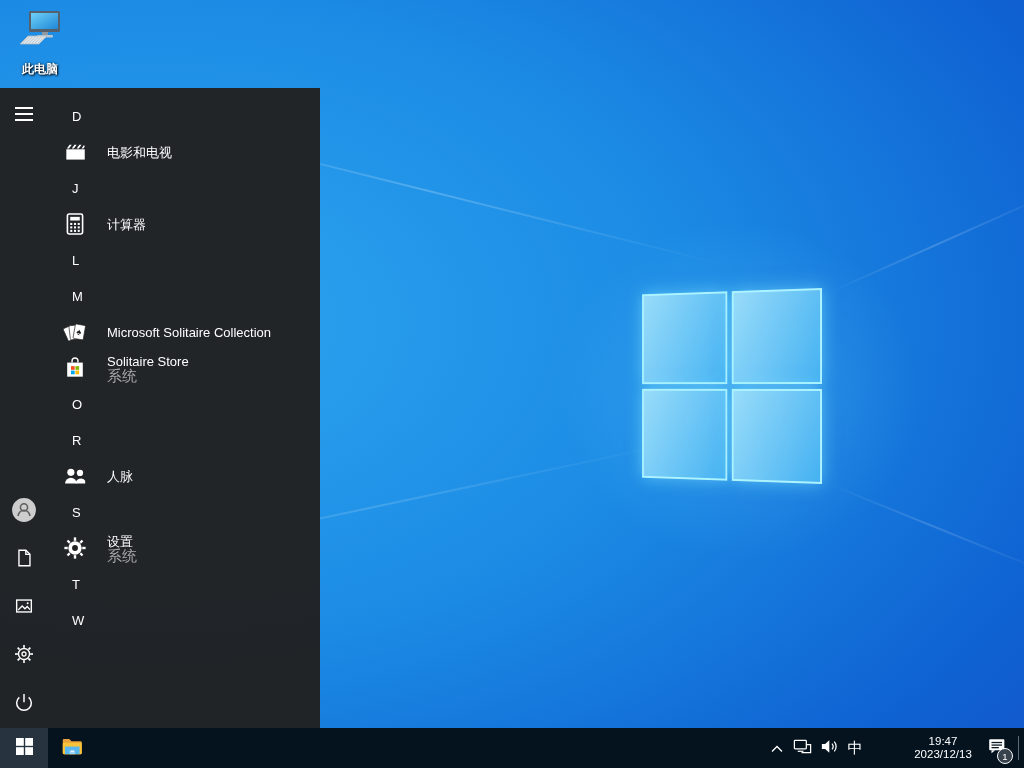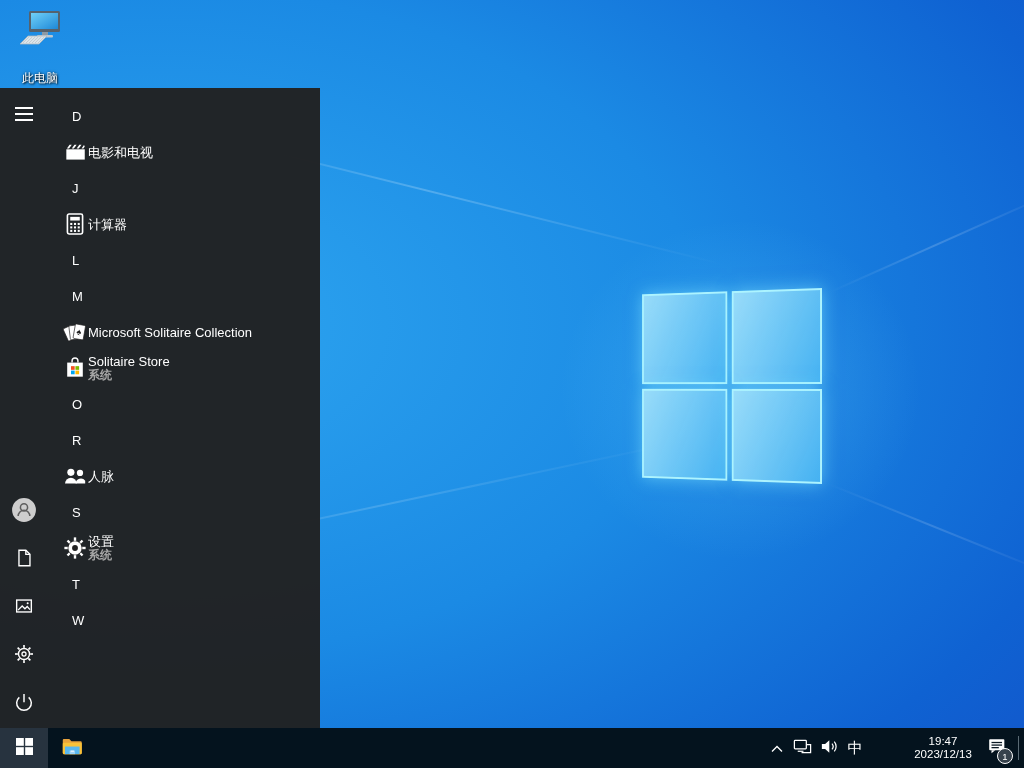--- a/index.html
+++ b/index.html
@@ -19,39 +19,39 @@
   .logo-glow { position:absolute; left:560px; top:220px; width:360px; height:340px; pointer-events:none;
     background:radial-gradient(closest-side, rgba(110,210,255,.28), rgba(110,210,255,0)); }
   .win-logo { position:absolute; left:622px; top:288px; width:200px; height:196px;
     display:grid; grid-template-columns:1fr 1fr; grid-template-rows:1fr 1fr; gap:5px;
     transform:perspective(800px) rotateY(-16deg); transform-origin:100% 50%; }
   .win-pane { background:linear-gradient(115deg, rgba(158,223,250,.95), rgba(73,182,243,.9));
     border:2px solid rgba(175,245,255,.95); box-shadow:0 0 16px rgba(130,230,255,.55); }
 
   
   .desktop-icon { position:absolute; left:10px; top:8px; width:60px; text-align:center; cursor:default; }
-  .desktop-icon .di-label { display:block; margin-top:14px; font-size:12px; color:#fff;
-    text-shadow:1px 1px 2px rgba(0,0,0,.95), 0 0 3px rgba(0,0,0,.6); }
+  .desktop-icon .di-label { display:block; margin-top:5px; font-size:12px; color:#fff;
+    text-shadow:1px 1px 2px rgba(0,0,0,.95), 0 0 3px rgba(0,0,0,.6);font-weight:bold; }
 
   
   .start-menu { position:absolute; left:0; top:88px; width:320px; height:680px;
     background:rgba(33,33,33,.97); display:flex; color:#fff; }
   .rail { width:48px; display:flex; flex-direction:column; align-items:center; flex-shrink:0; }
   .rail-btn { width:48px; height:48px; display:flex; align-items:center; justify-content:center; cursor:pointer; }
   .rail-top { margin-top:4px; }
   .rail-bottom { margin-top:auto; margin-bottom:40px; display:flex; flex-direction:column; }
   .app-list { flex:1; padding-top:10px; overflow:hidden; }
   .row { height:36px; display:flex; align-items:center; cursor:pointer; }
   .row.header { padding-left:24px; font-size:13px; }
   .row.app { padding-left:14px; }
   .app-icon { width:26px; height:26px; display:flex; align-items:center; justify-content:center; flex-shrink:0; }
   .app-icon svg { width:26px; height:26px; }
-  .labels { display:flex; flex-direction:column; justify-content:center; margin-left:0; }
+  .labels { display:flex; flex-direction:column; justify-content:center; margin-left:19px; }
   .labels .label { font-size:13px; line-height:15px; white-space:nowrap; }
-  .labels .sub { font-size:12px; line-height:13px; color:#a6a6a6;font-weight:bold; }
+  .labels .sub { font-size:15px; line-height:13px; color:#a6a6a6; }
   .labels .sub:empty { display:none; }
   .row-chevron { margin-left:auto; margin-right:16px; display:flex; }
 
   
   .taskbar { position:absolute; left:0; bottom:0; width:1024px; height:40px;
     background:#04131e; display:flex; align-items:center; z-index:10; }
   .tb-btn { width:48px; height:40px; display:flex; align-items:center; justify-content:center; cursor:pointer; }
   .start-btn { background:#27333f; }
   .tray { margin-left:auto; display:flex; align-items:center; height:40px; }
   .tray-btn { height:40px; display:flex; align-items:center; justify-content:center; cursor:pointer; color:#fff; }

